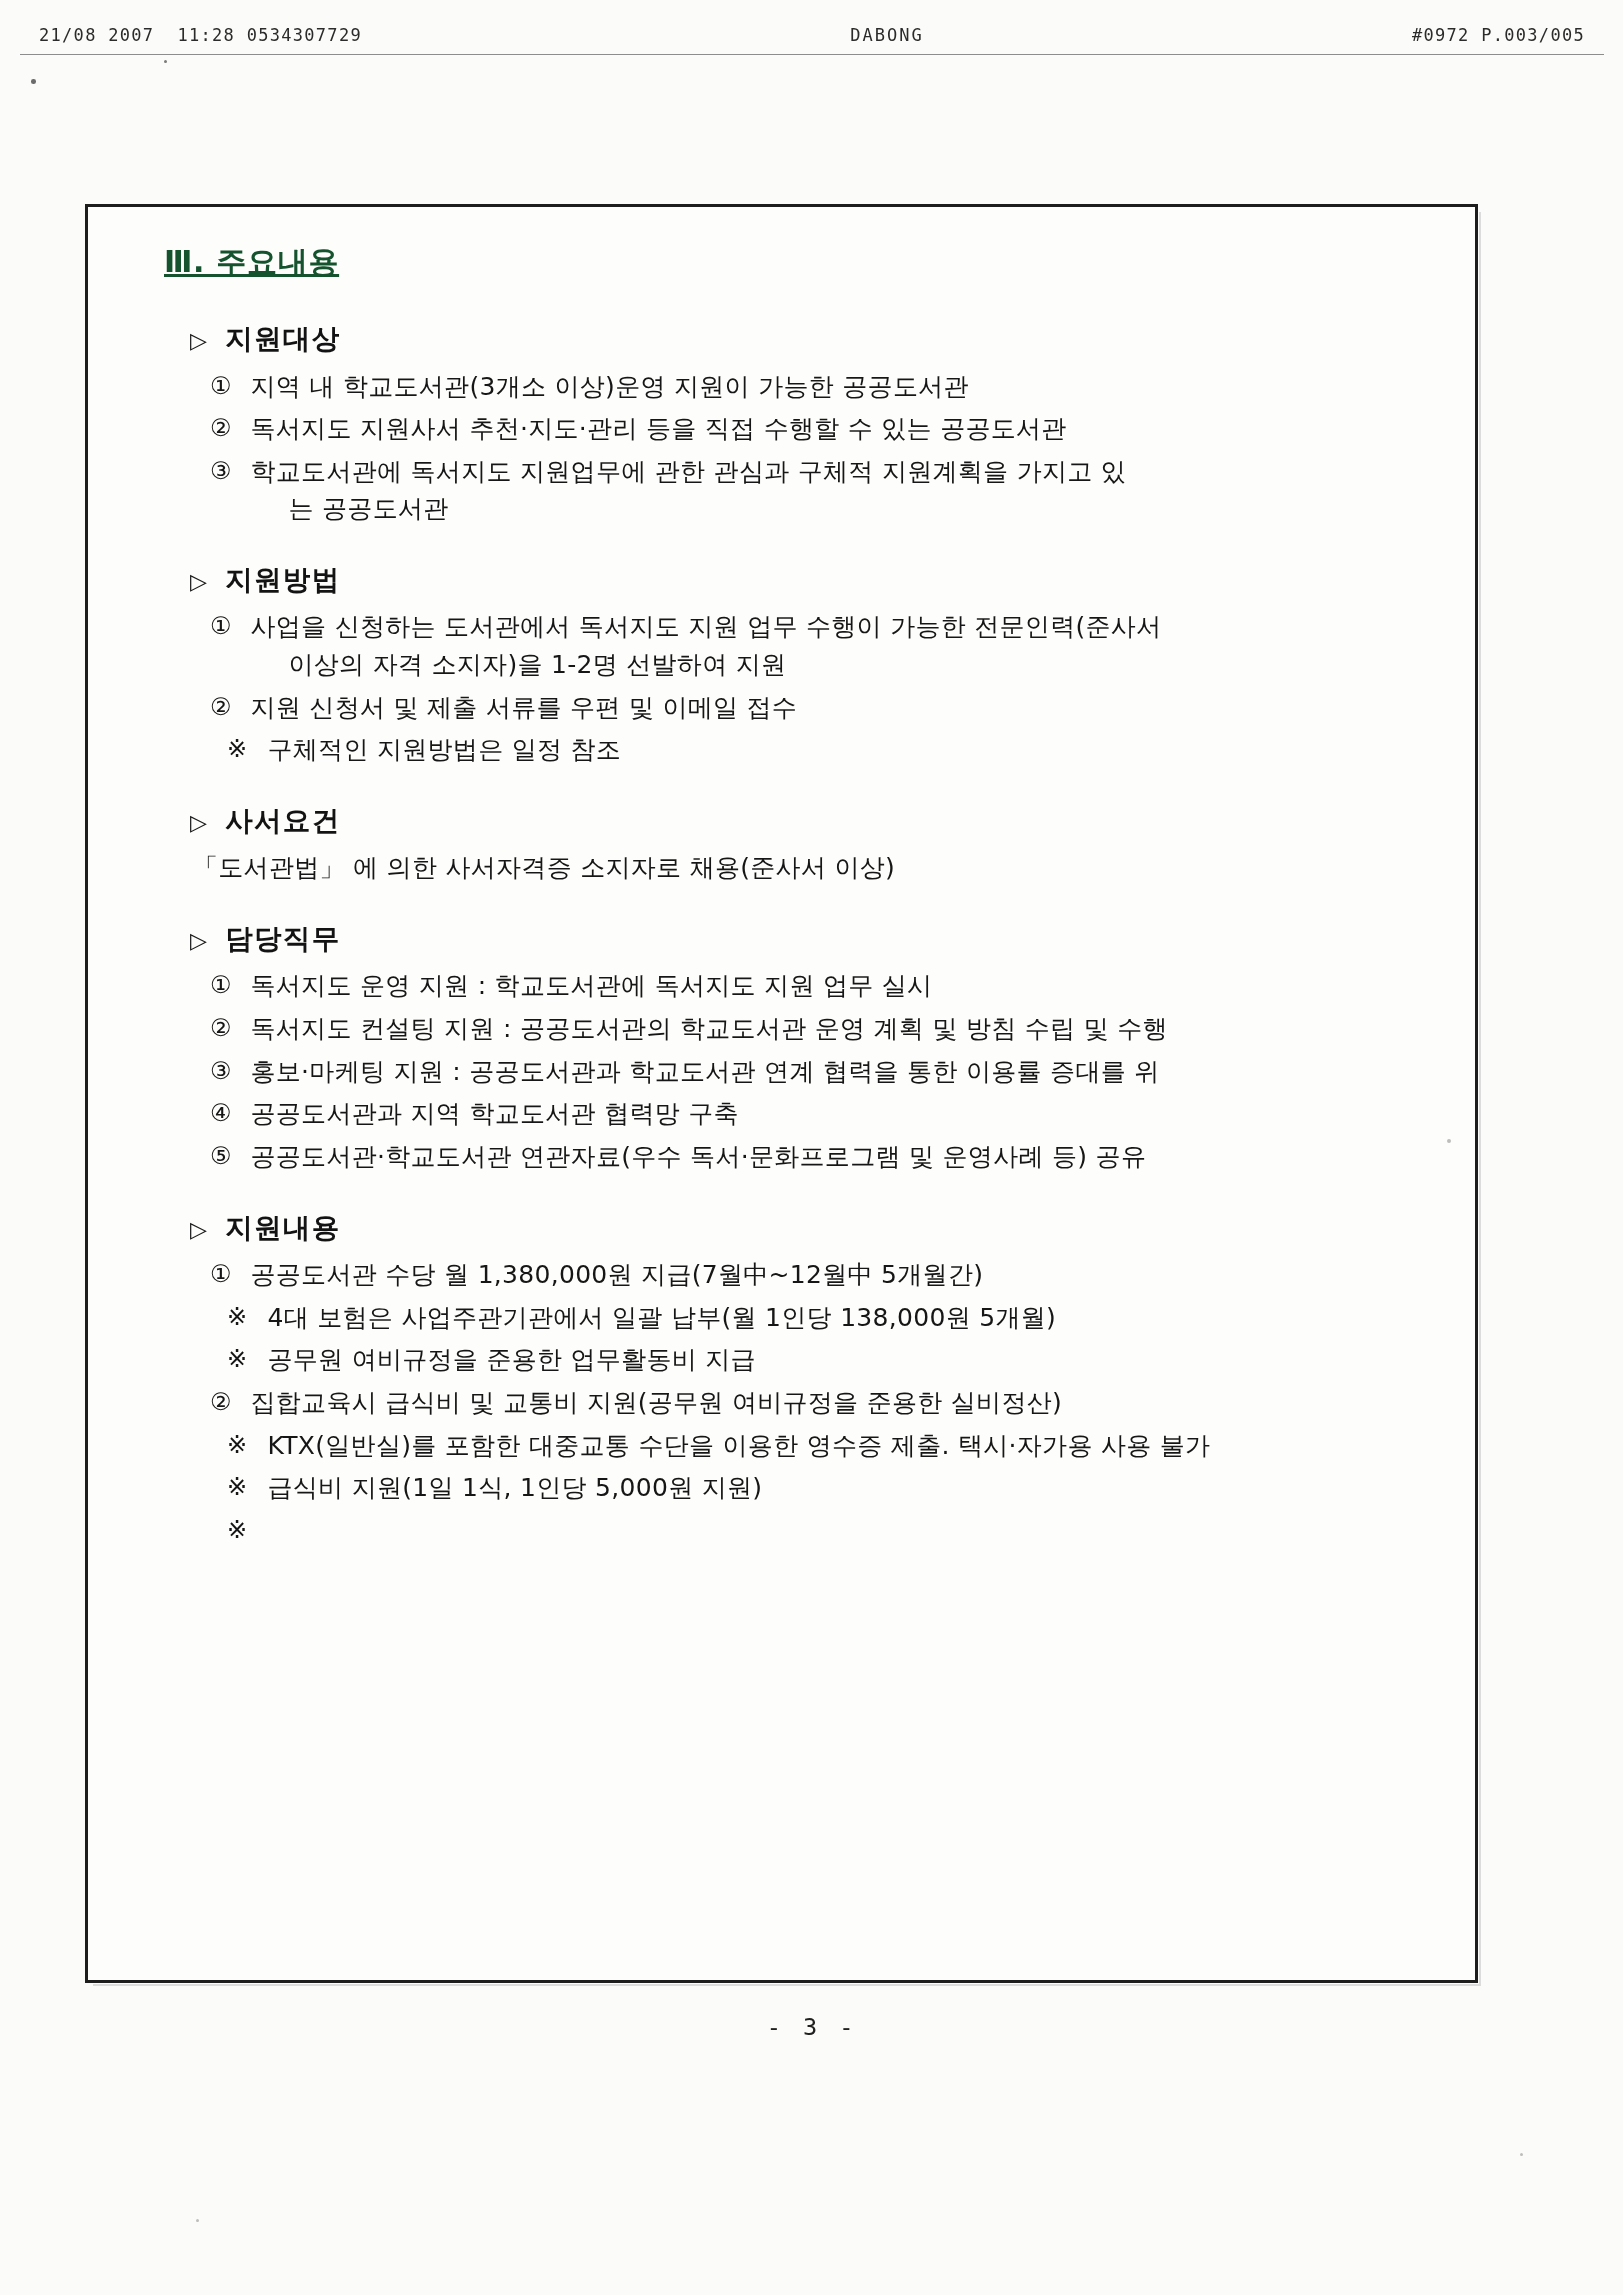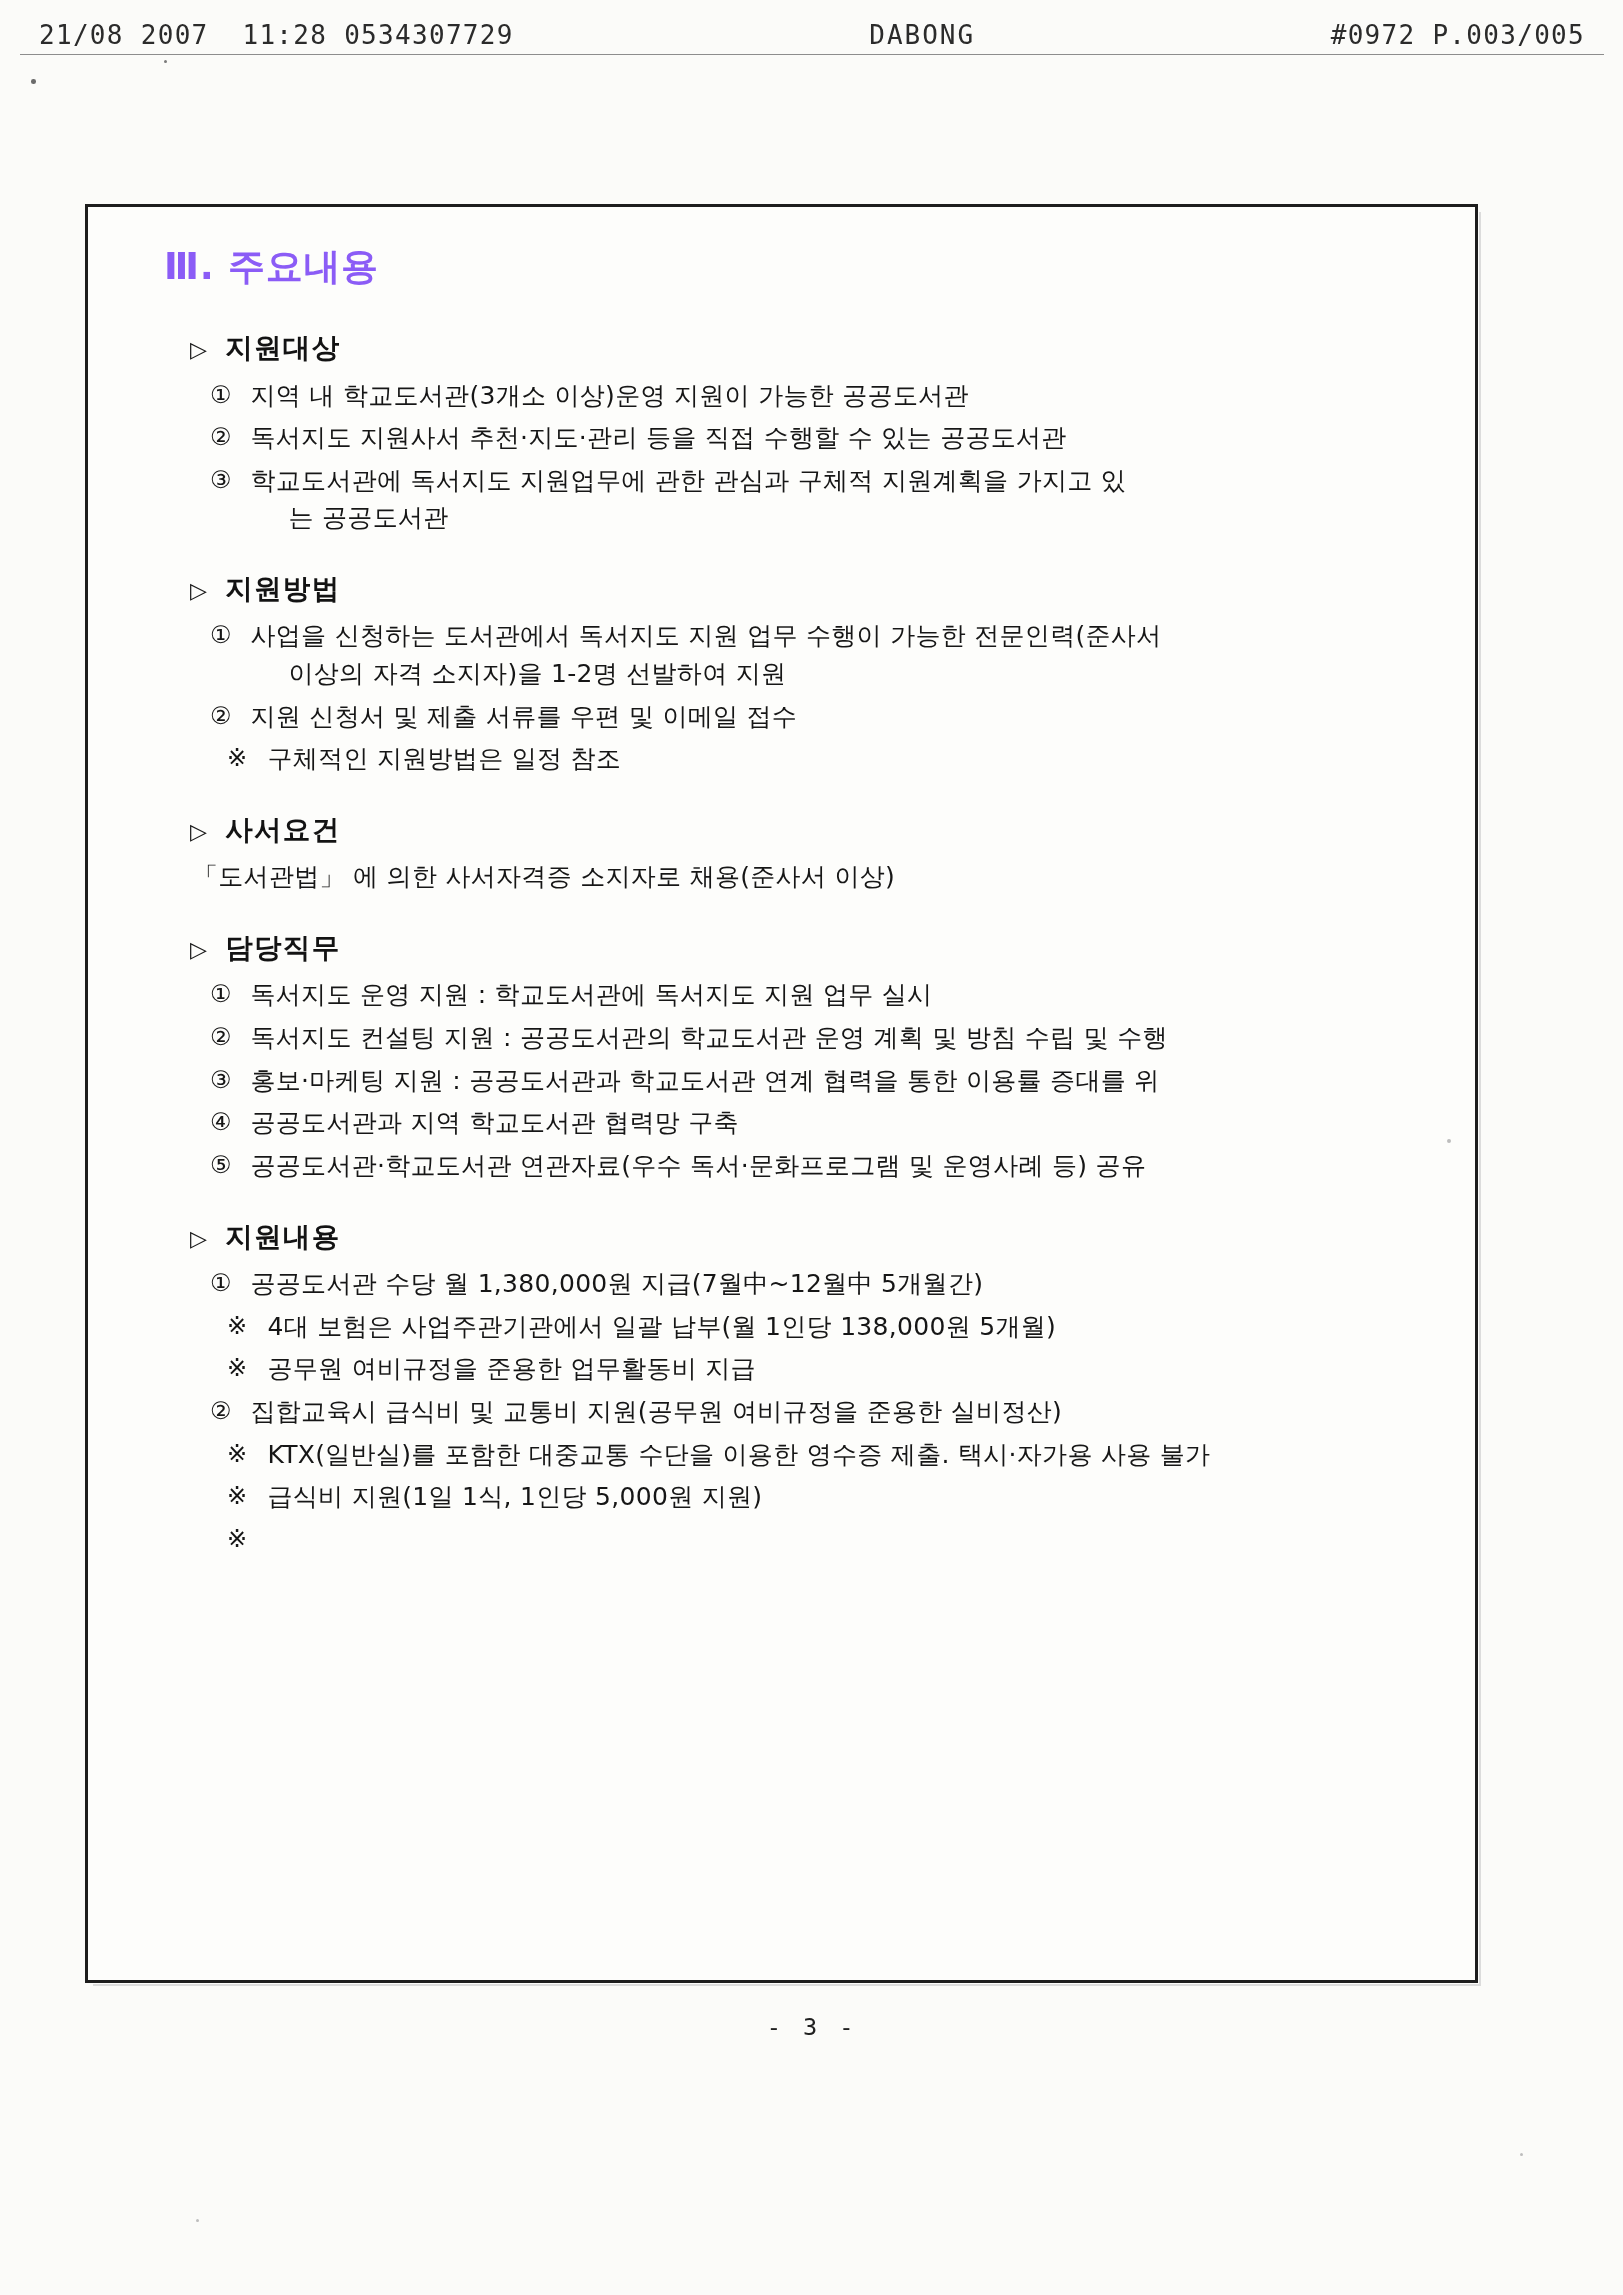--- a/index.html
+++ b/index.html
@@ -22,25 +22,25 @@
   }
 
   
   .fax-header {
     position: absolute;
     top: 19.6px;
     left: 39px;
     right: 39px;
     height: 30px;
     font-family: "DejaVu Sans Mono", monospace;
-    font-size: 26px;
+    font-size: 17px;
     letter-spacing: 1.3px;
     color: #2b2b2b;
     display: flex;
-    align-items: flex-end;
+    align-items: center;
   }
   .fax-left { flex: 0 0 auto; white-space: pre; }
   .fax-center { flex: 1 1 auto; text-align: center; letter-spacing: 2px; }
   .fax-right { flex: 0 0 auto; white-space: pre; text-align: right; }
 
   .header-rule {
     position: absolute;
     top: 54px;
     left: 19.6px;
     right: 19.6px;
@@ -92,25 +92,26 @@
 
   .content {
     position: absolute;
     left: 42px;
     top: 35px;
     right: 26px;
   }
 
   
   .section-title {
-    font-size: 37px;
+    font-size: 30px;
     font-weight: 600;
     letter-spacing: 0.7px;
     margin: 0 0 6.5px 34px;
-    color: #8b5cf6;
+    color: #14532d;
+    text-decoration: underline;
   }
 
   .group {
     margin-top: 34px;
   }
   .group.first { margin-top: 38px; }
 
   .group-head {
     font-size: 27.5px;
     font-weight: 600;

